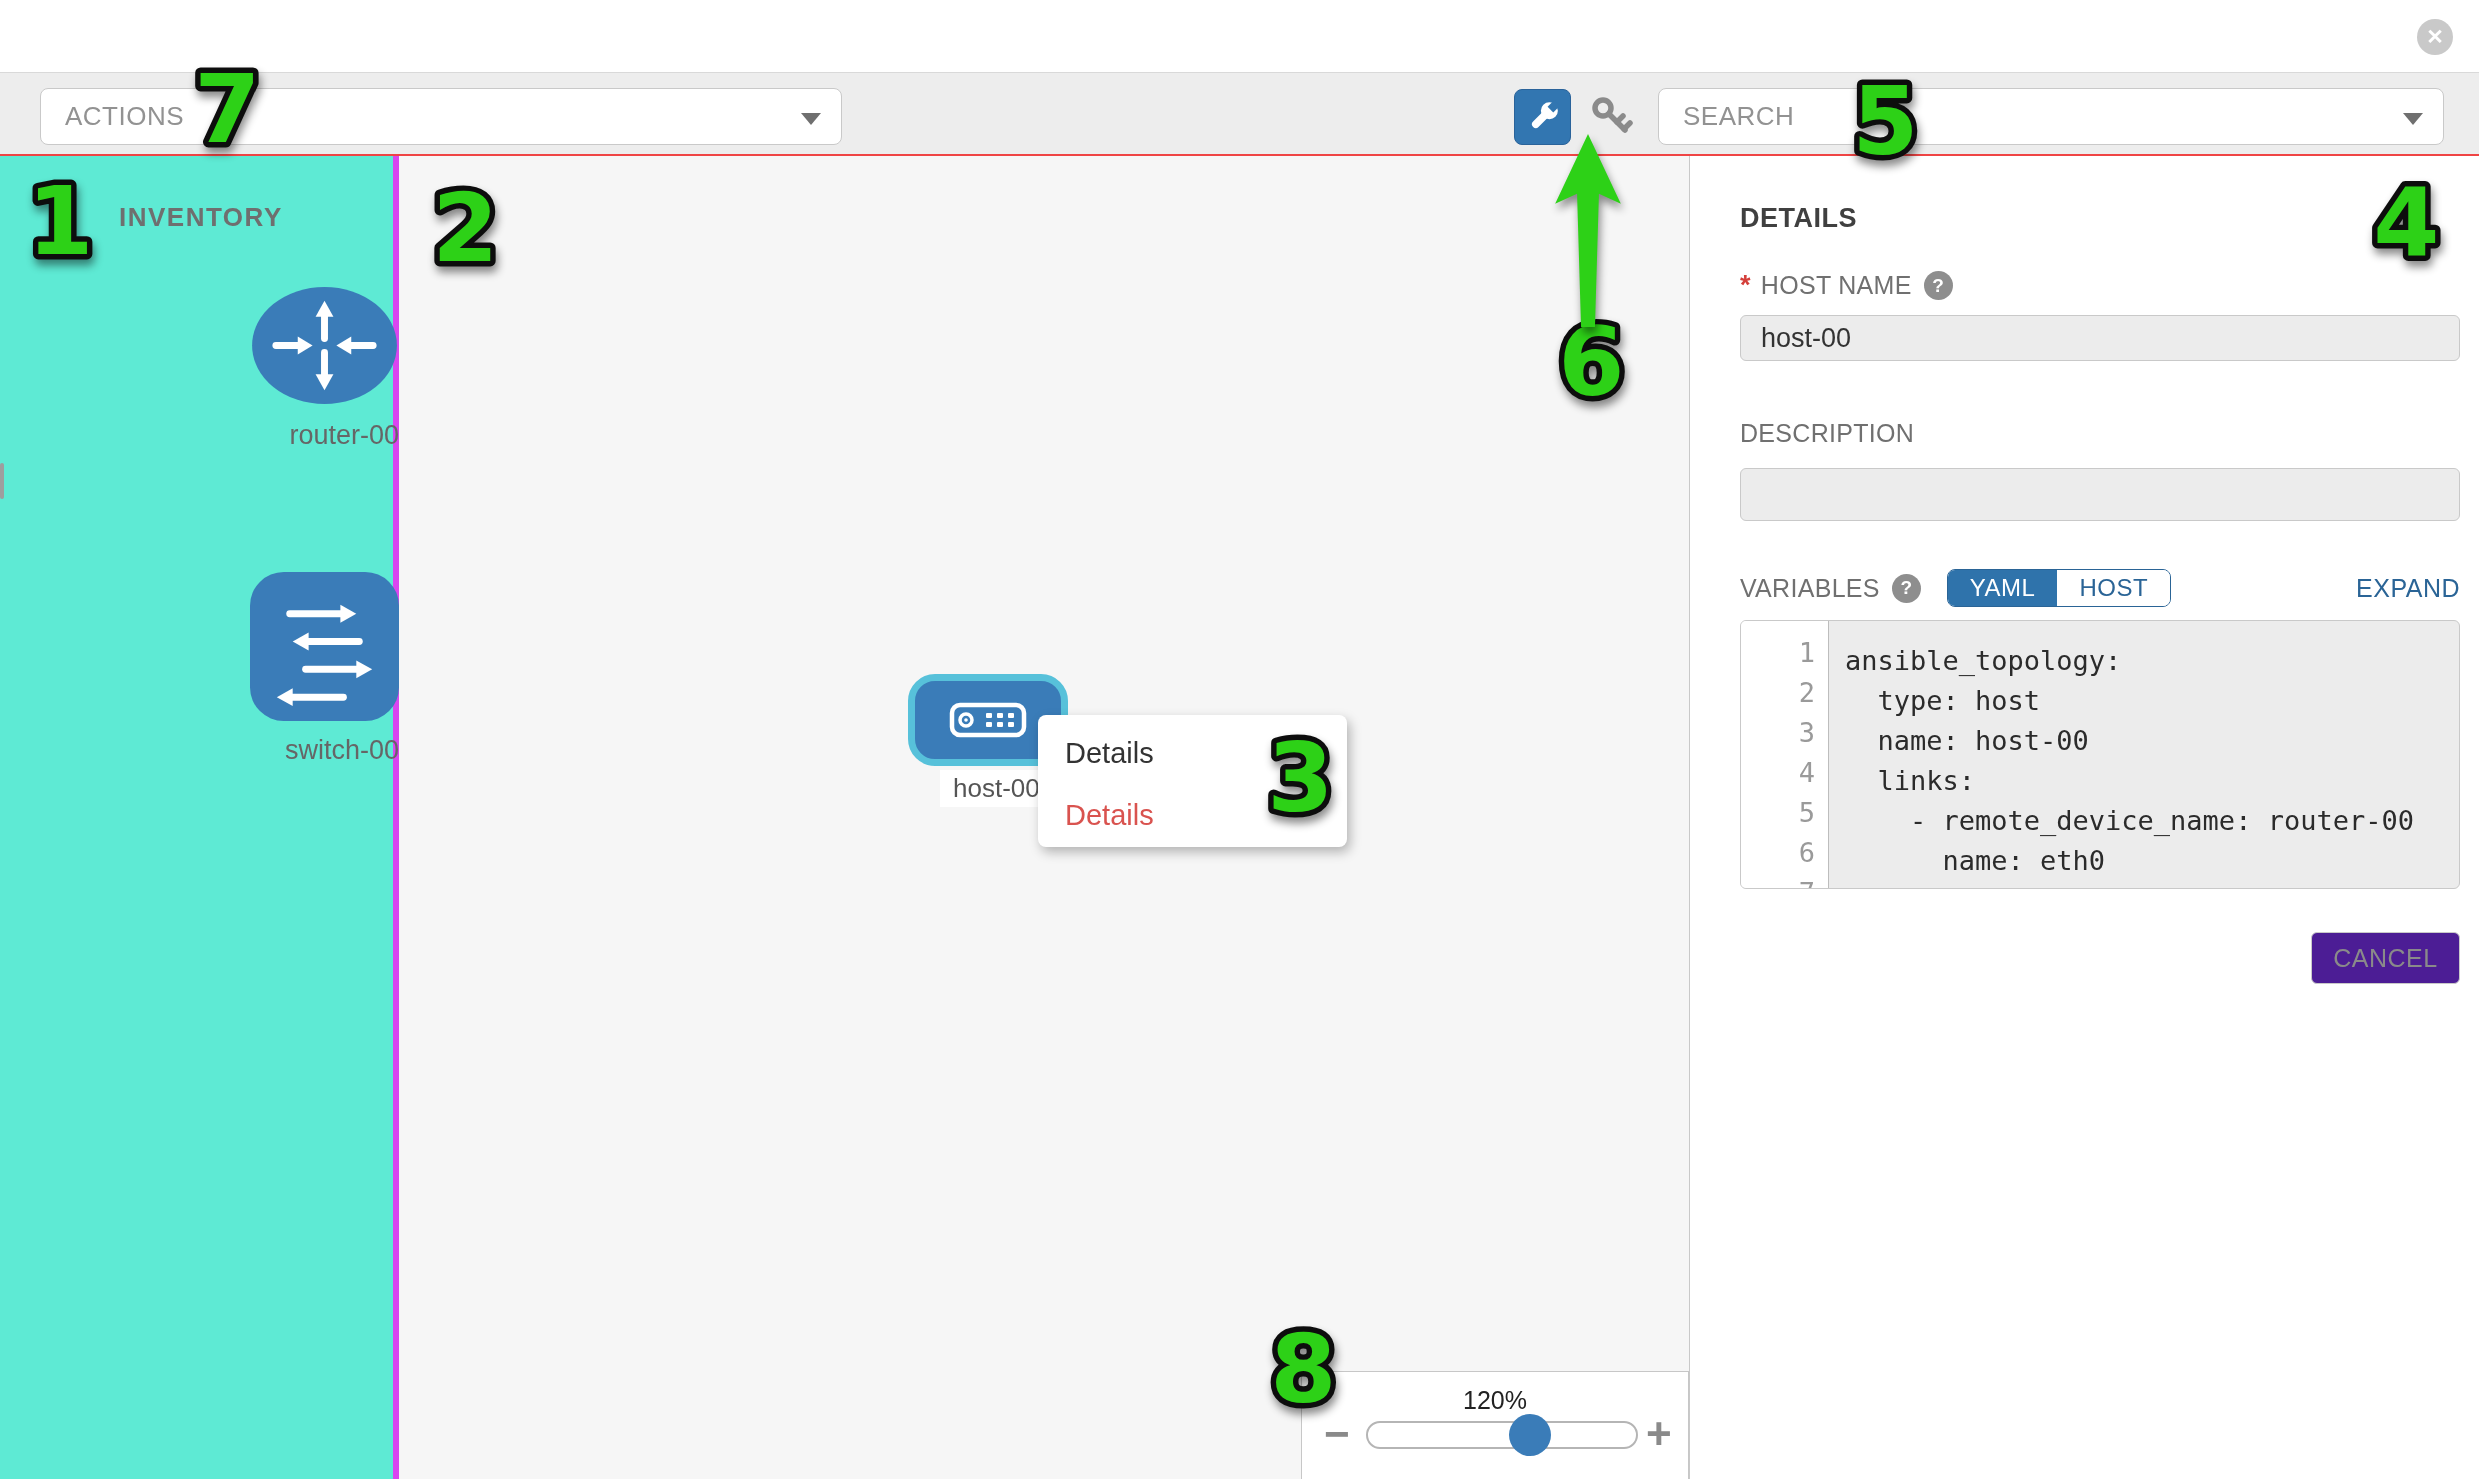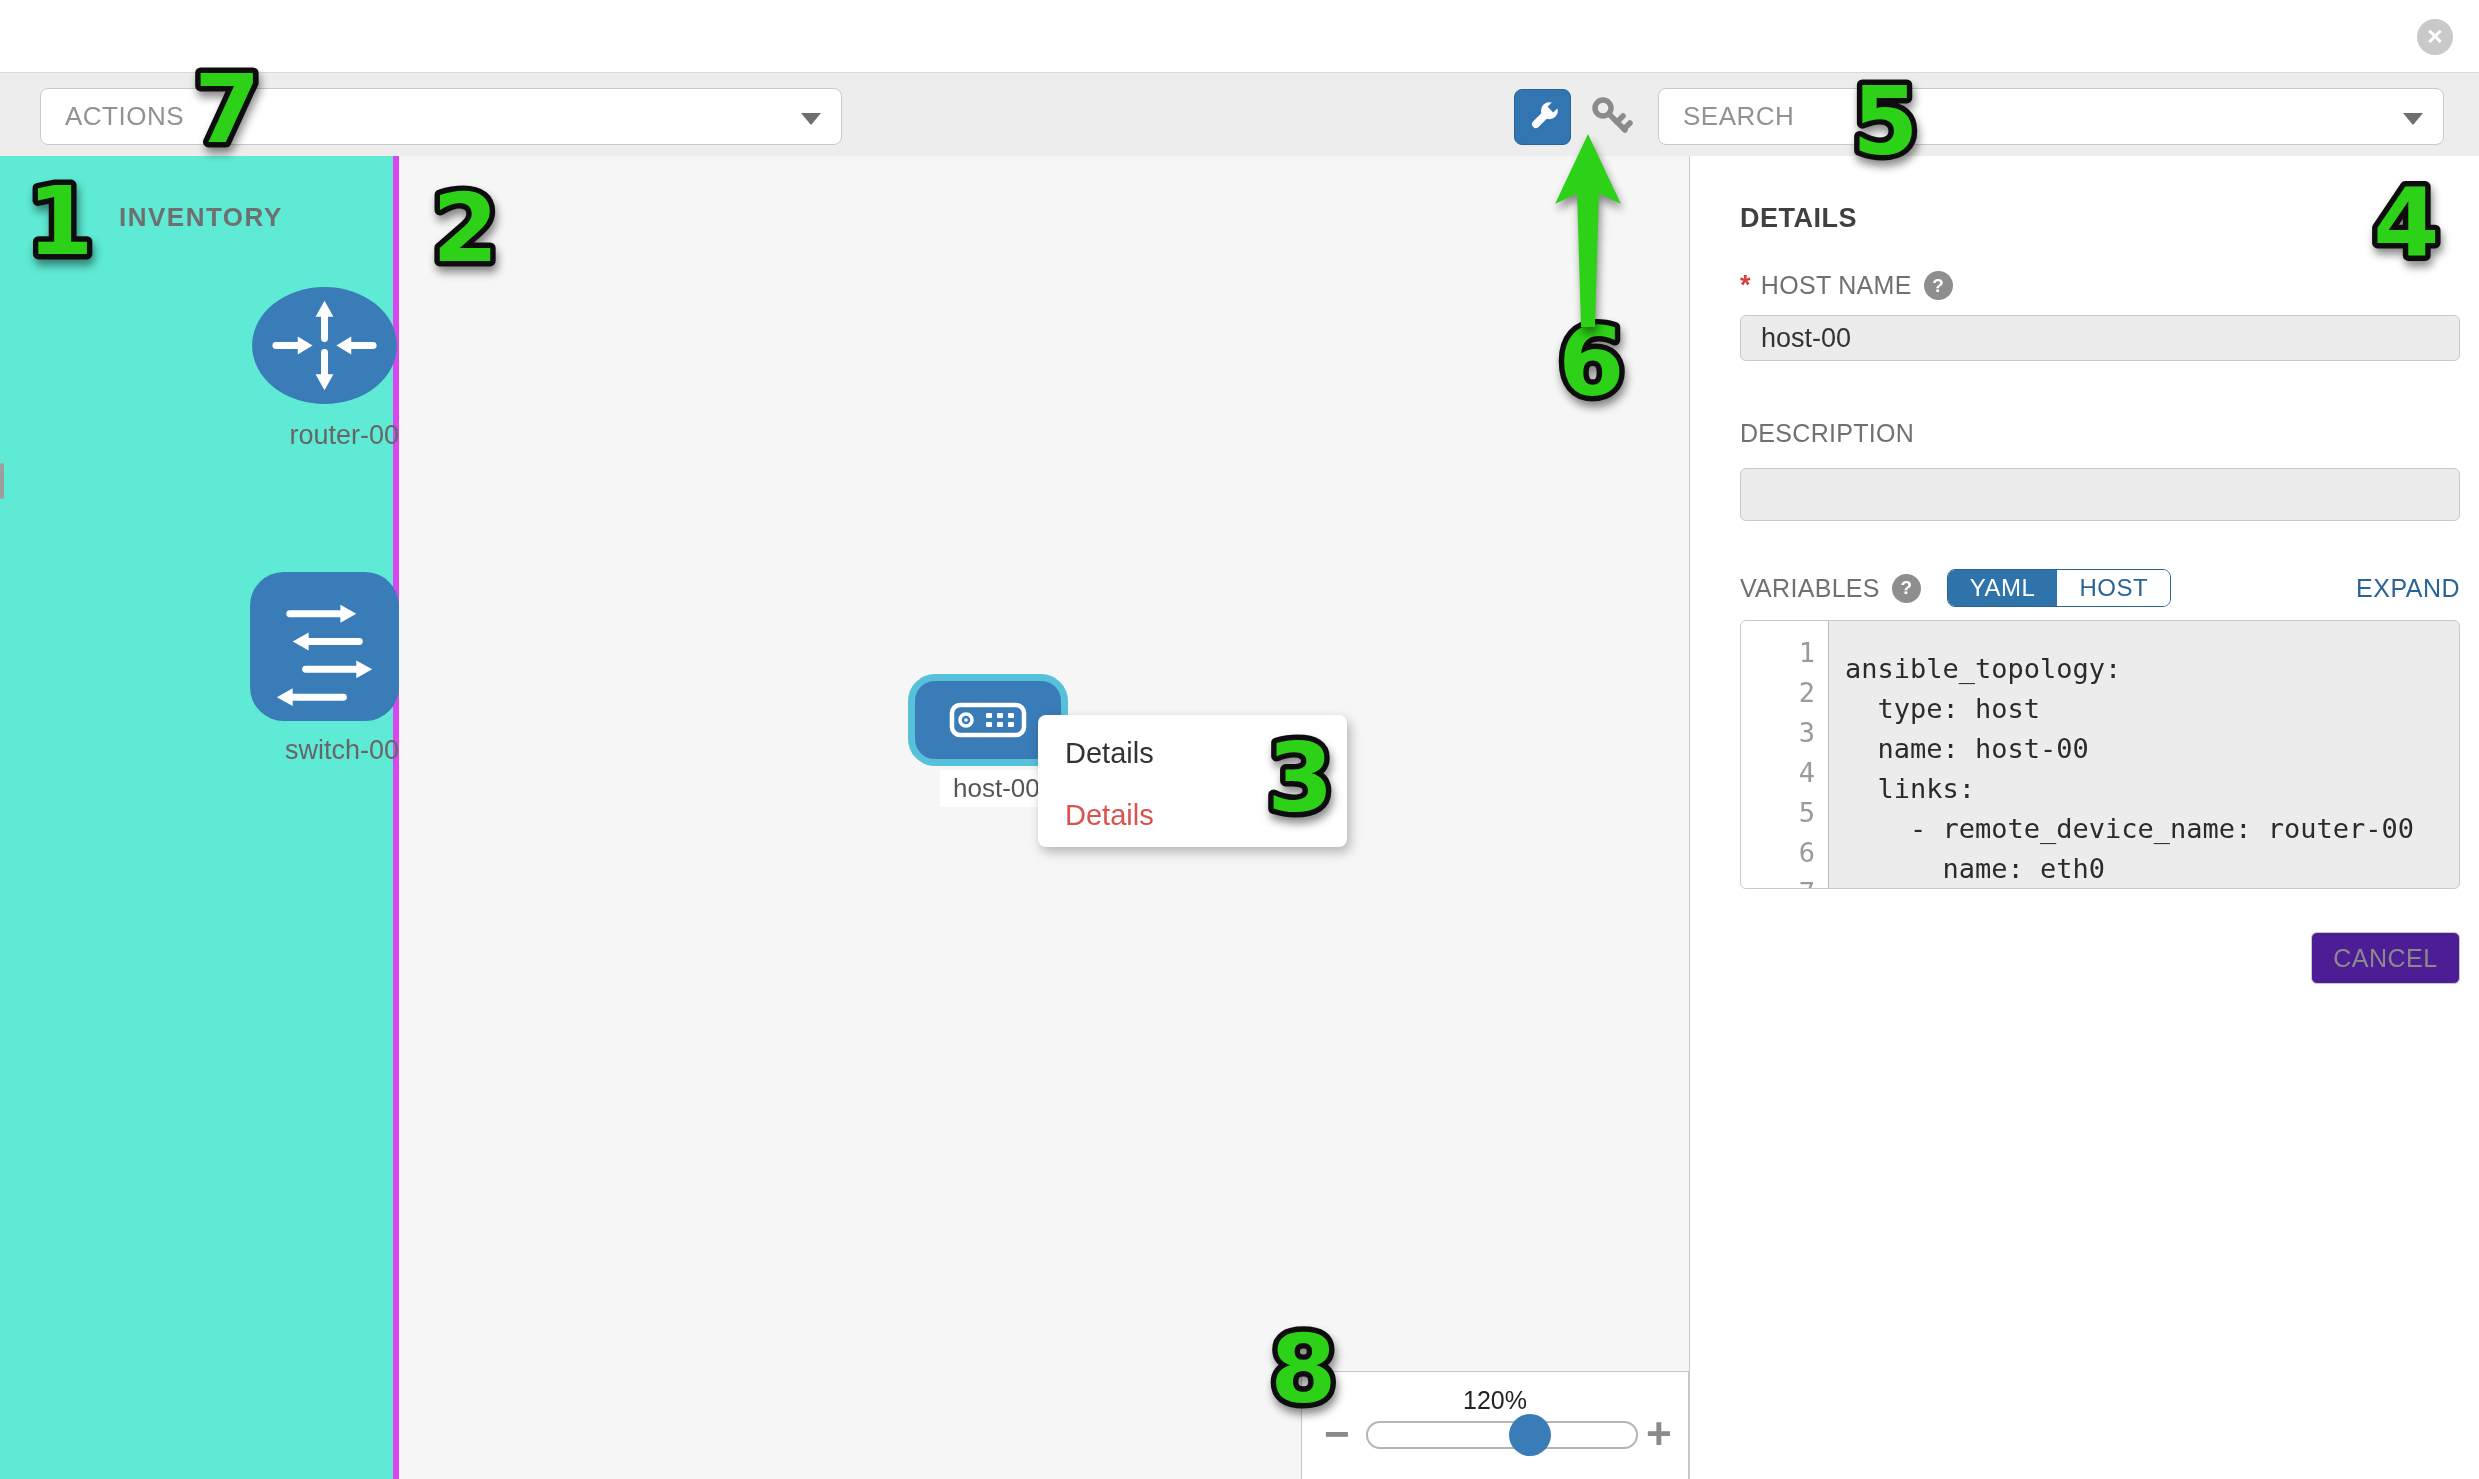--- a/index.html
+++ b/index.html
@@ -9,21 +9,21 @@
 
   
   .topbar { position:absolute; left:0; top:0; width:2480px; height:72px; background:#fff; }
   .topbar-title { position:absolute; left:56px; top:18px; font-size:29px; font-weight:bold; color:#575757; }
   .close-btn { position:absolute; left:2417px; top:19px; width:36px; height:36px; border-radius:50%;
                background:#c9c9c9; color:#fff; font-size:21px; font-weight:bold;
                display:flex; align-items:center; justify-content:center; cursor:pointer; }
 
   
   .toolbar { position:absolute; left:0; top:72px; width:2480px; height:85px; background:#ededed;
-             border-top:1px solid #d9d9d9; border-bottom:1px solid #ef4444; }
+             border-top:1px solid #d9d9d9; border-bottom:3px solid #ef4444; }
   .select-box { position:absolute; top:15px; height:57px; background:#fff; border:1px solid #c9c9c9;
                 border-radius:8px; display:flex; align-items:center; cursor:pointer; }
   .select-box .ph { color:#929292; font-size:26px; letter-spacing:0.5px; margin-left:24px; }
   .caret { position:absolute; right:20px; top:24px; width:0; height:0;
            border-left:10px solid transparent; border-right:10px solid transparent;
            border-top:12px solid #6f6f6f; }
   .actions-select { left:40px; width:802px; }
   .search-select { left:1658px; width:786px; }
   .wrench-btn { position:absolute; left:1514px; top:16px; width:57px; height:56px; background:#3276b1;
                 border:1px solid #2a639a; border-radius:8px; display:flex; align-items:center;
@@ -91,21 +91,21 @@
   .toggle-btn { font-size:24px; font-weight:normal; padding:0 22px; display:flex; align-items:center;
                 cursor:pointer; letter-spacing:0.5px; }
   .toggle-yaml { background:#2f73ab; color:#fff; }
   .toggle-json { background:#fff; color:#2a6496; }
   .expand-link { margin-left:auto; color:#2a6496; font-size:25px; letter-spacing:0.5px; cursor:pointer; }
   .editor { margin-top:13px; width:720px; height:269px; border:1px solid #c9c9c9; border-radius:6px;
             overflow:hidden; display:flex; background:#ececec; }
   .gutter { width:88px; background:#fff; border-right:1px solid #bdbdbd; padding-top:12px; }
   .gutter div { font-family:"DejaVu Sans Mono",monospace; font-size:27px; line-height:40px;
                 color:#9a9a9a; text-align:right; padding-right:13px; }
-  .code { flex:1; padding:28px 0 0 16px; cursor:text; }
+  .code { flex:1; padding:20px 0 0 16px; cursor:text; }
   .code div { font-family:"DejaVu Sans Mono",monospace; font-size:27px; line-height:40px;
               color:#2b2b2b; white-space:pre; }
   .cancel-row { margin-top:43px; width:720px; display:flex; justify-content:flex-end; }
   .cancel-btn { width:149px; height:52px; background:#4c1d95; border:1px solid #c9c9c9; border-radius:6px;
                 color:#8a8a8a; font-size:25px; letter-spacing:0.5px; cursor:pointer;
                 font-family:"Liberation Sans",sans-serif; }
 
   
   .anno { position:absolute; z-index:50; pointer-events:none; }
   .anno text { font-family:"DejaVu Sans",sans-serif; font-weight:bold; font-size:96px;

